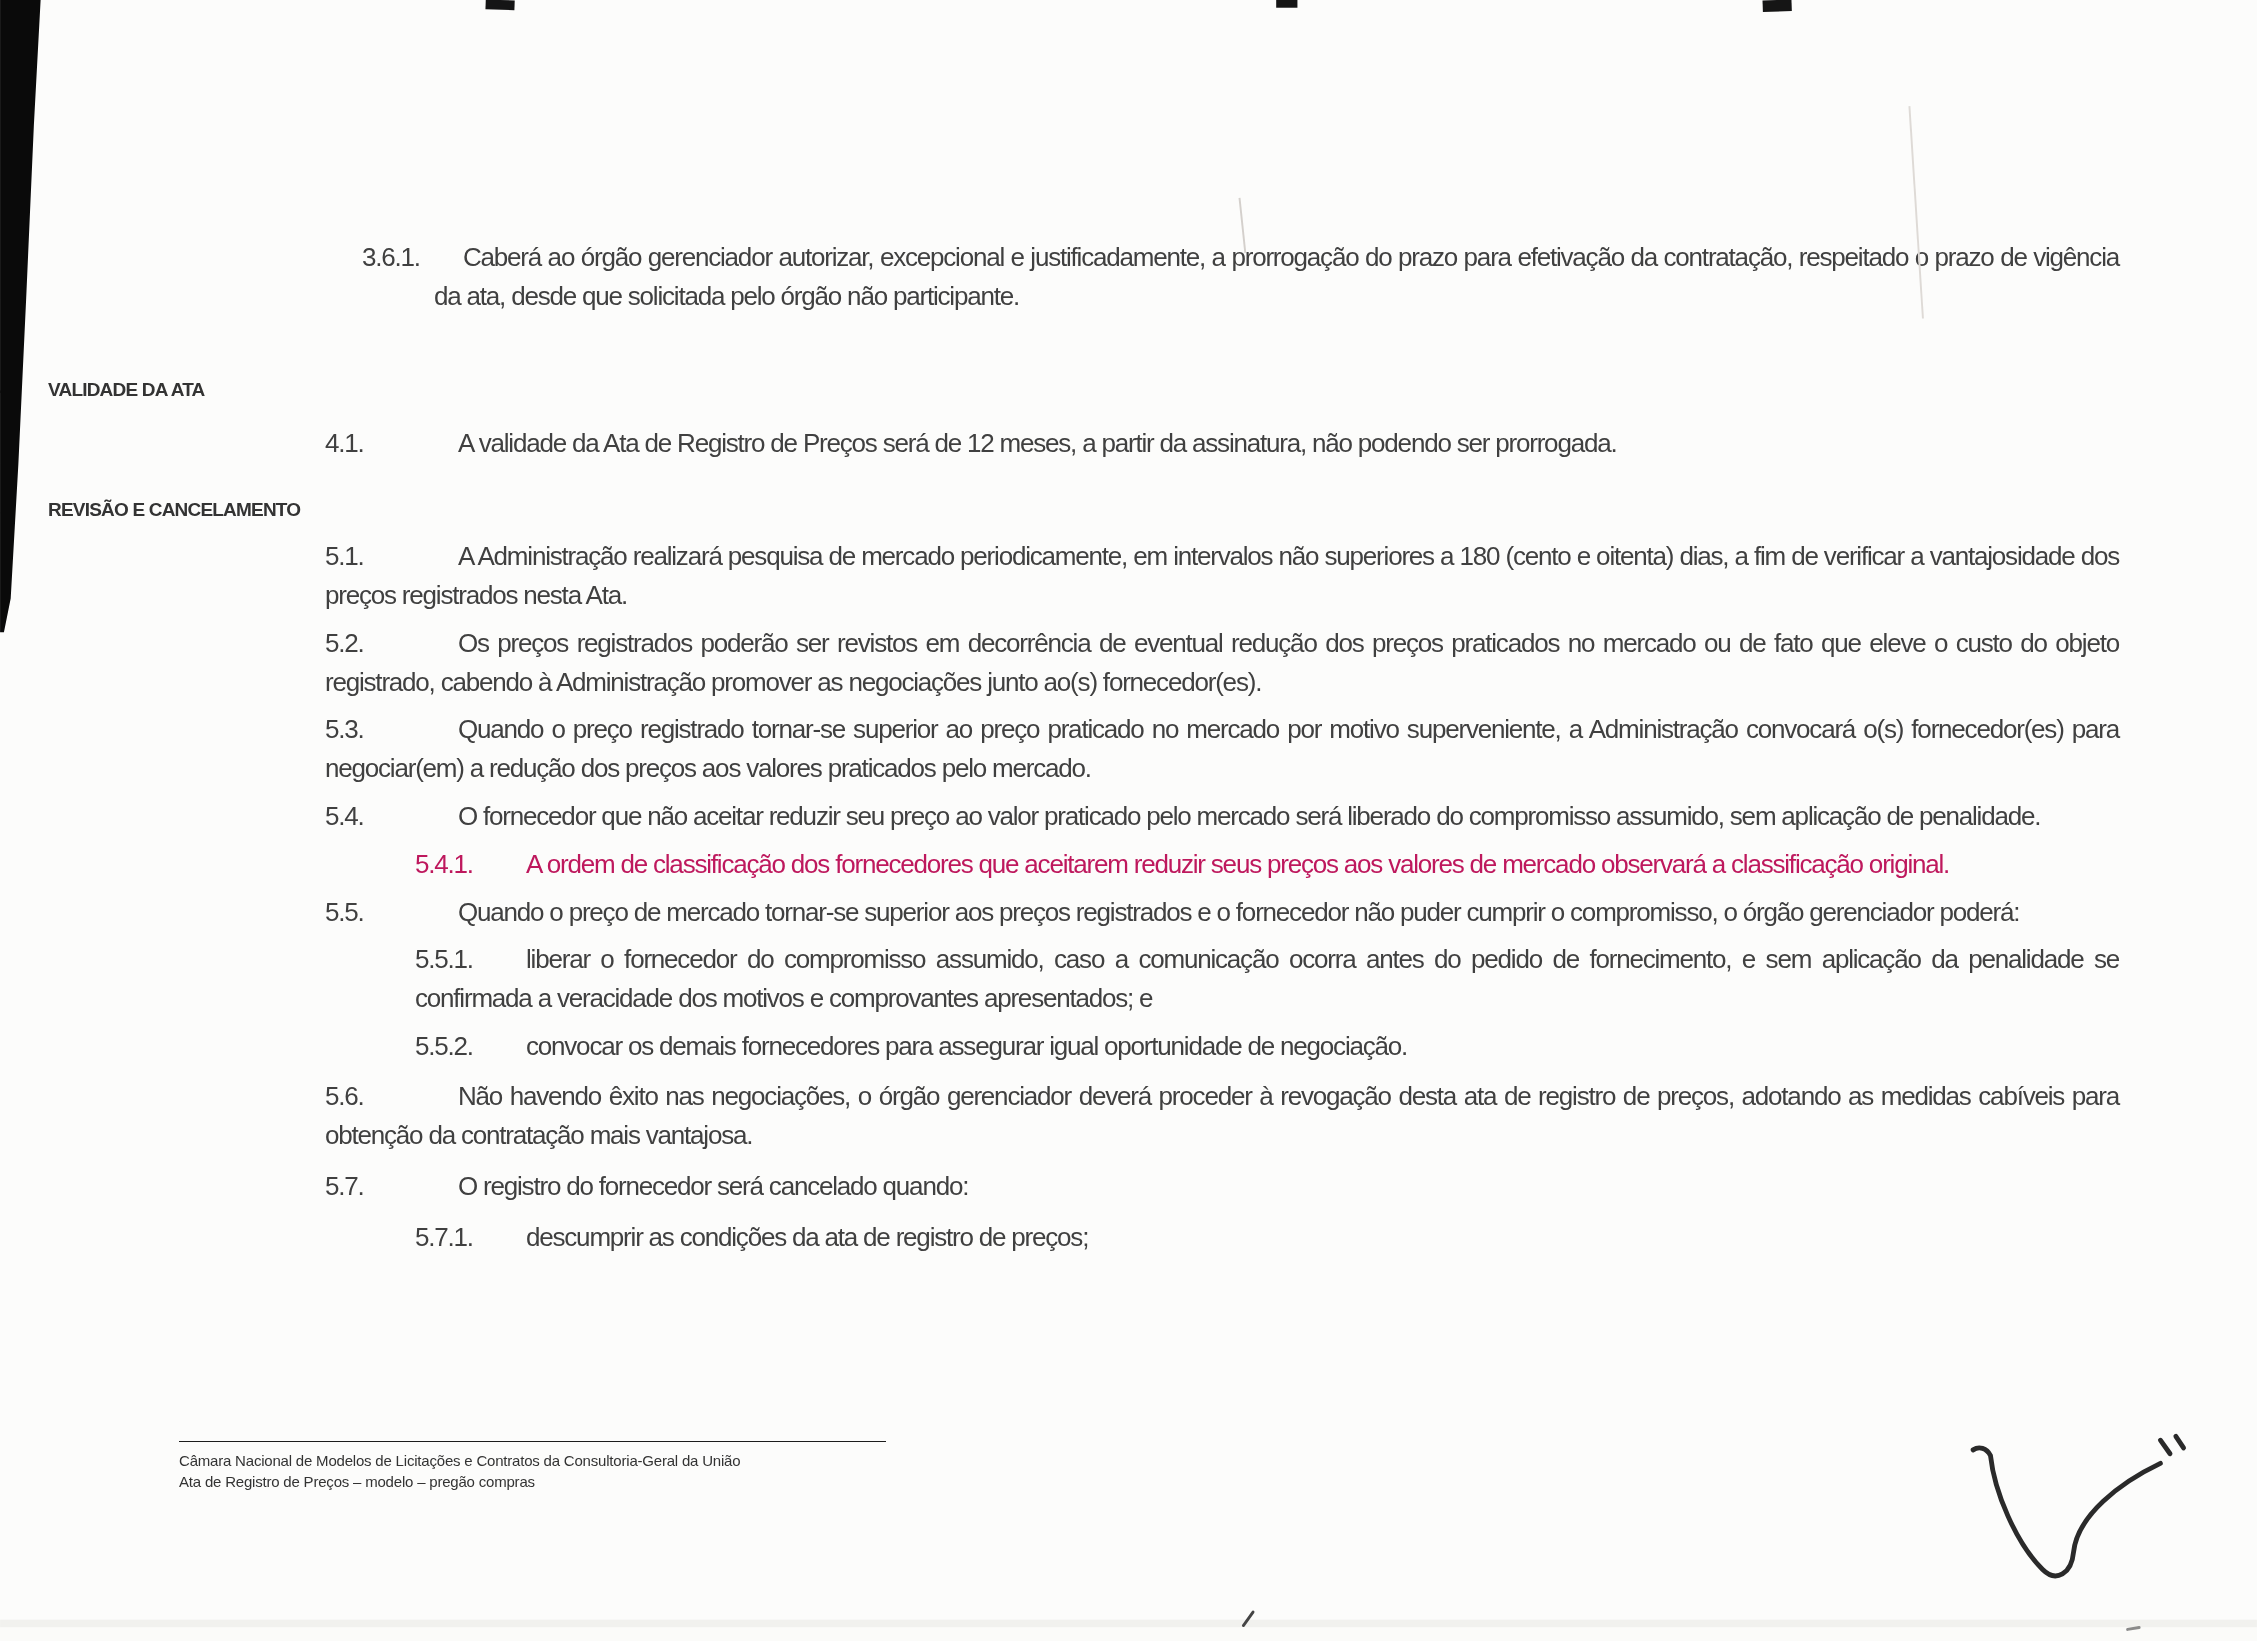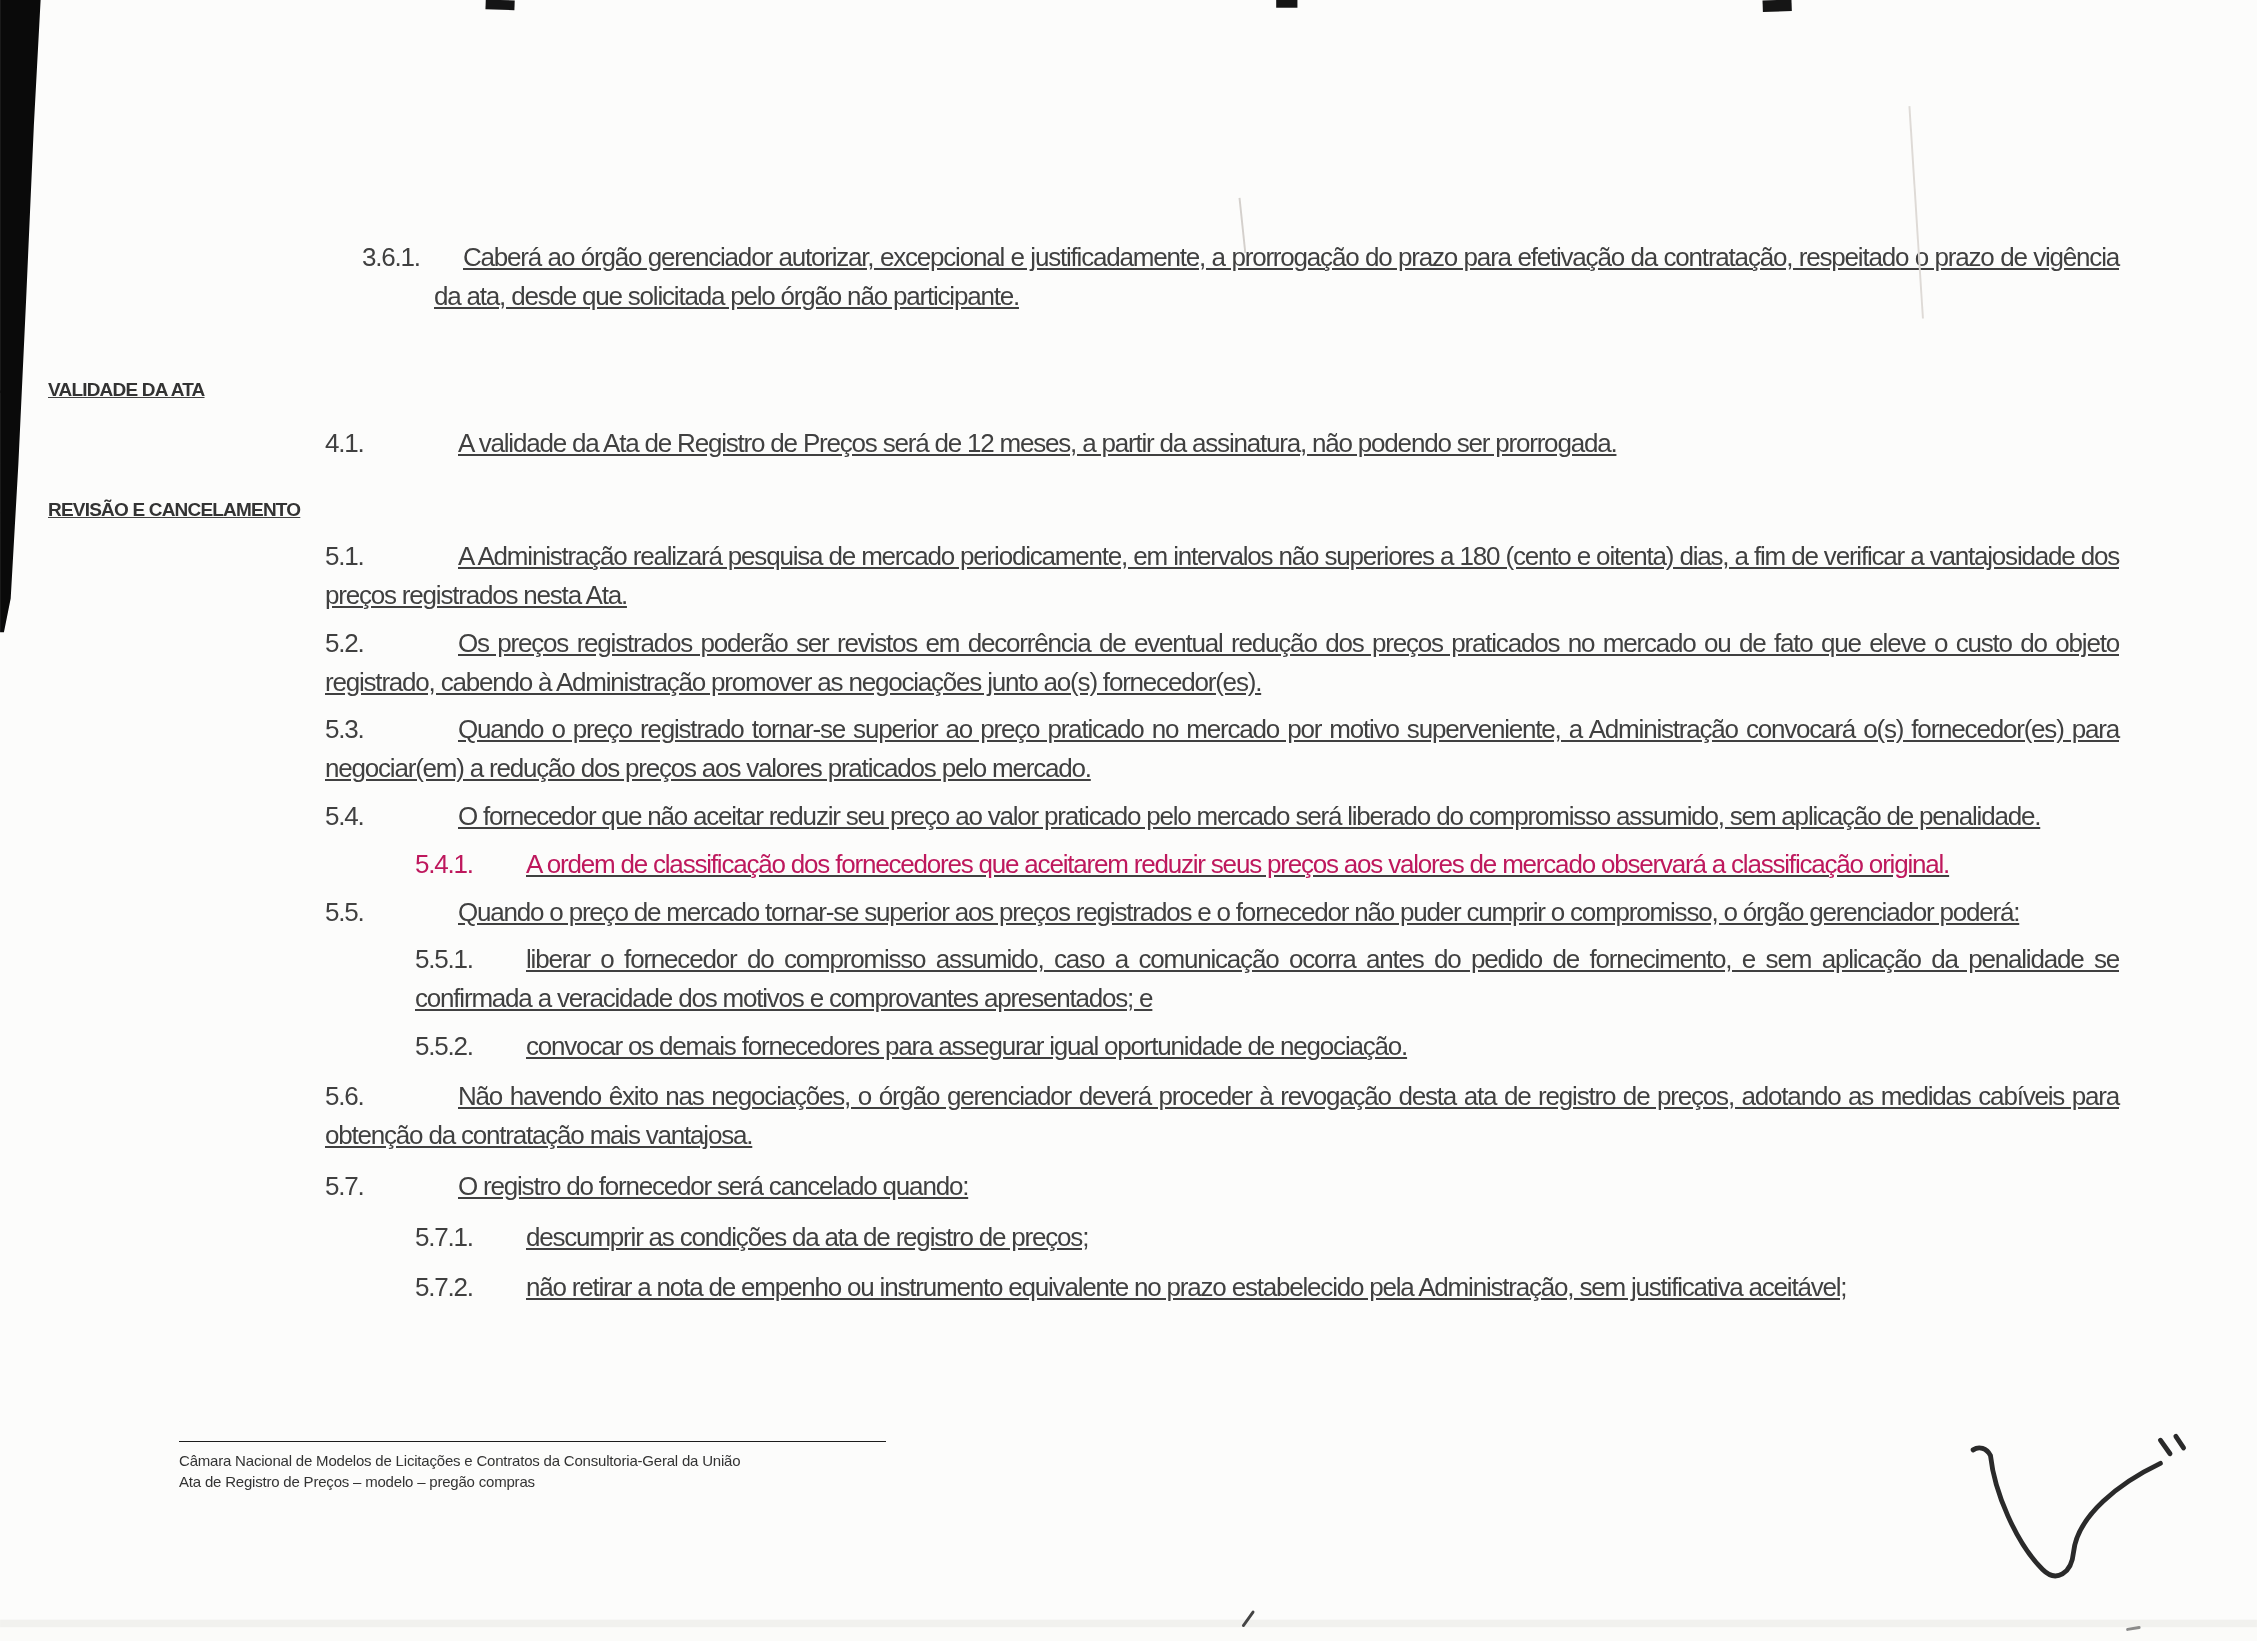--- a/index.html
+++ b/index.html
@@ -7,21 +7,20 @@
     width:2257px;height:1641px;
     background:#fcfcfb;
     font-family:"Liberation Sans", sans-serif;
     color:#404040;
     position:relative;
     overflow:hidden;
   }
   .content{
     position:absolute;top:0;left:0;width:2257px;
     padding-top:238px;
-    text-decoration:underline;
   }
   p{margin:0;}
   .para{
     font-size:26px;
     letter-spacing:-1.2px;
     line-height:39px;
     text-align:justify;
     color:#404040;
   }
   
@@ -105,21 +104,20 @@
   <p class="para sub2"><span class="num">5.5.1.</span><span>liberar o fornecedor do compromisso assumido, caso a comunicação ocorra antes do pedido de fornecimento, e sem aplicação da penalidade se confirmada a veracidade dos motivos e comprovantes apresentados; e</span></p>
 
   <p class="para sub2 mb-med"><span class="num">5.5.2.</span><span>convocar os demais fornecedores para assegurar igual oportunidade de negociação.</span></p>
 
   <p class="para item mb-med"><span class="num">5.6.</span><span>Não havendo êxito nas negociações, o órgão gerenciador deverá proceder à revogação desta ata de registro de preços, adotando as medidas cabíveis para obtenção da contratação mais vantajosa.</span></p>
 
   <p class="para item mb-med"><span class="num">5.7.</span><span>O registro do fornecedor será cancelado quando:</span></p>
 
   <p class="para sub2 mb-med"><span class="num">5.7.1.</span><span>descumprir as condições da ata de registro de preços;</span></p>
 
-  <p class="para sub2"><span class="num">5.7.2.</span><span>não retirar a nota de empenho ou instrumento equivalente no prazo estabelecido pela Administração, sem justificativa aceitável;</span></p>
 
 </div>
 
 <div class="footer">
   <div class="footer-line">Câmara Nacional de Modelos de Licitações e Contratos da Consultoria-Geral da União</div>
   <div class="footer-line">Ata de Registro de Preços – modelo – pregão compras</div>
 </div>
 
 <svg class="artifacts" width="2257" height="1641" viewBox="0 0 2338 1700">
 

